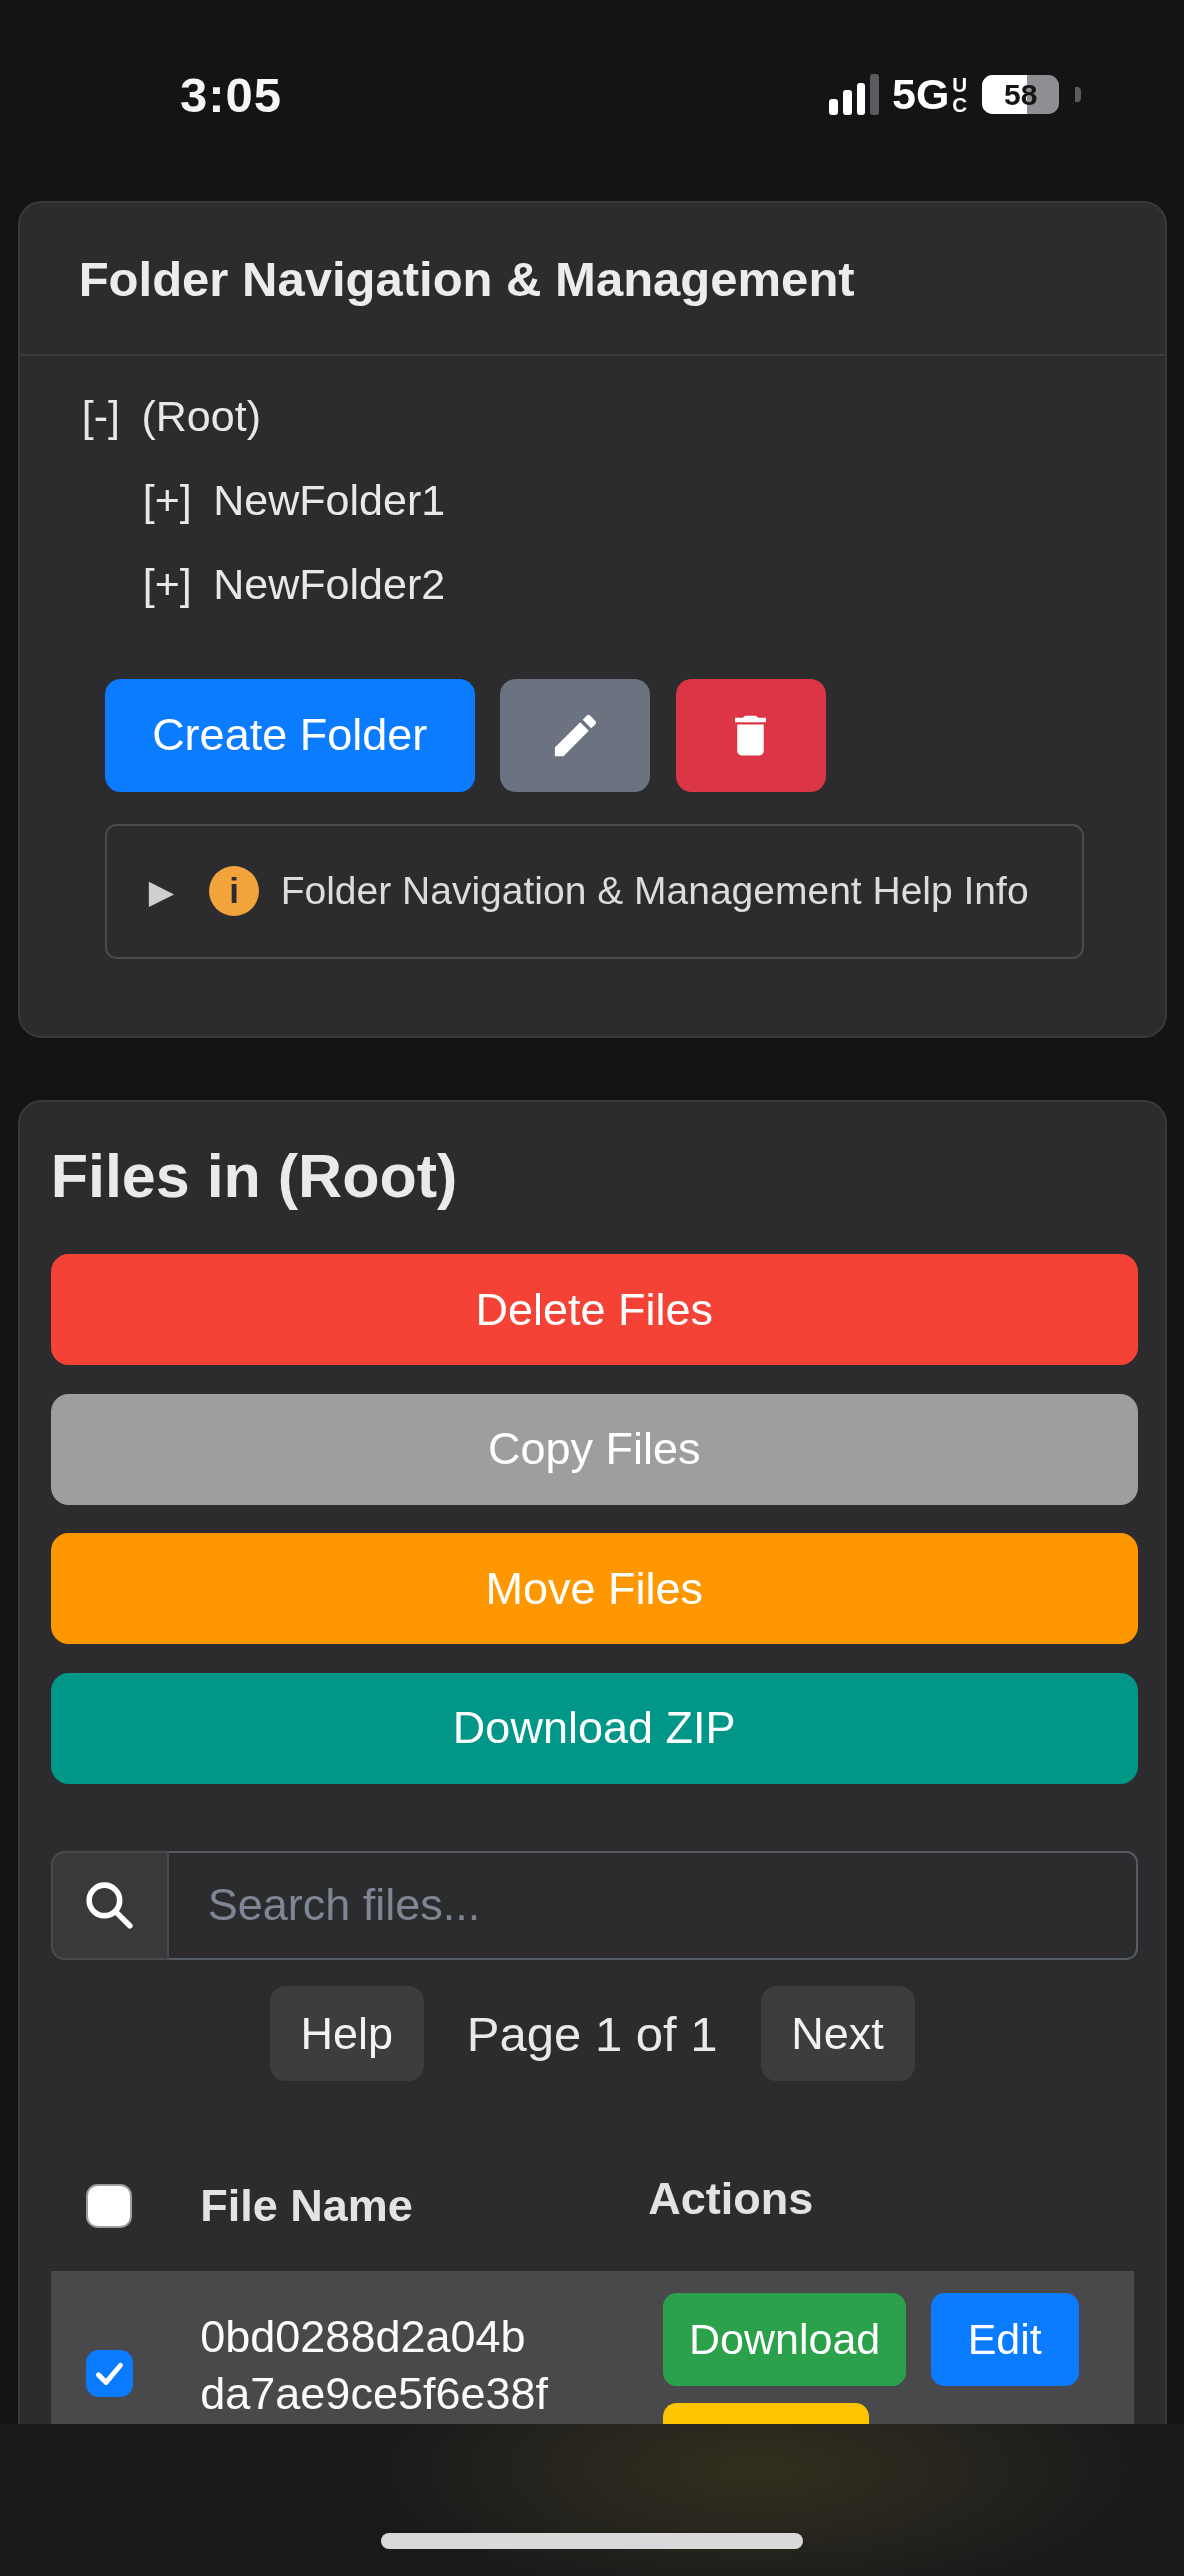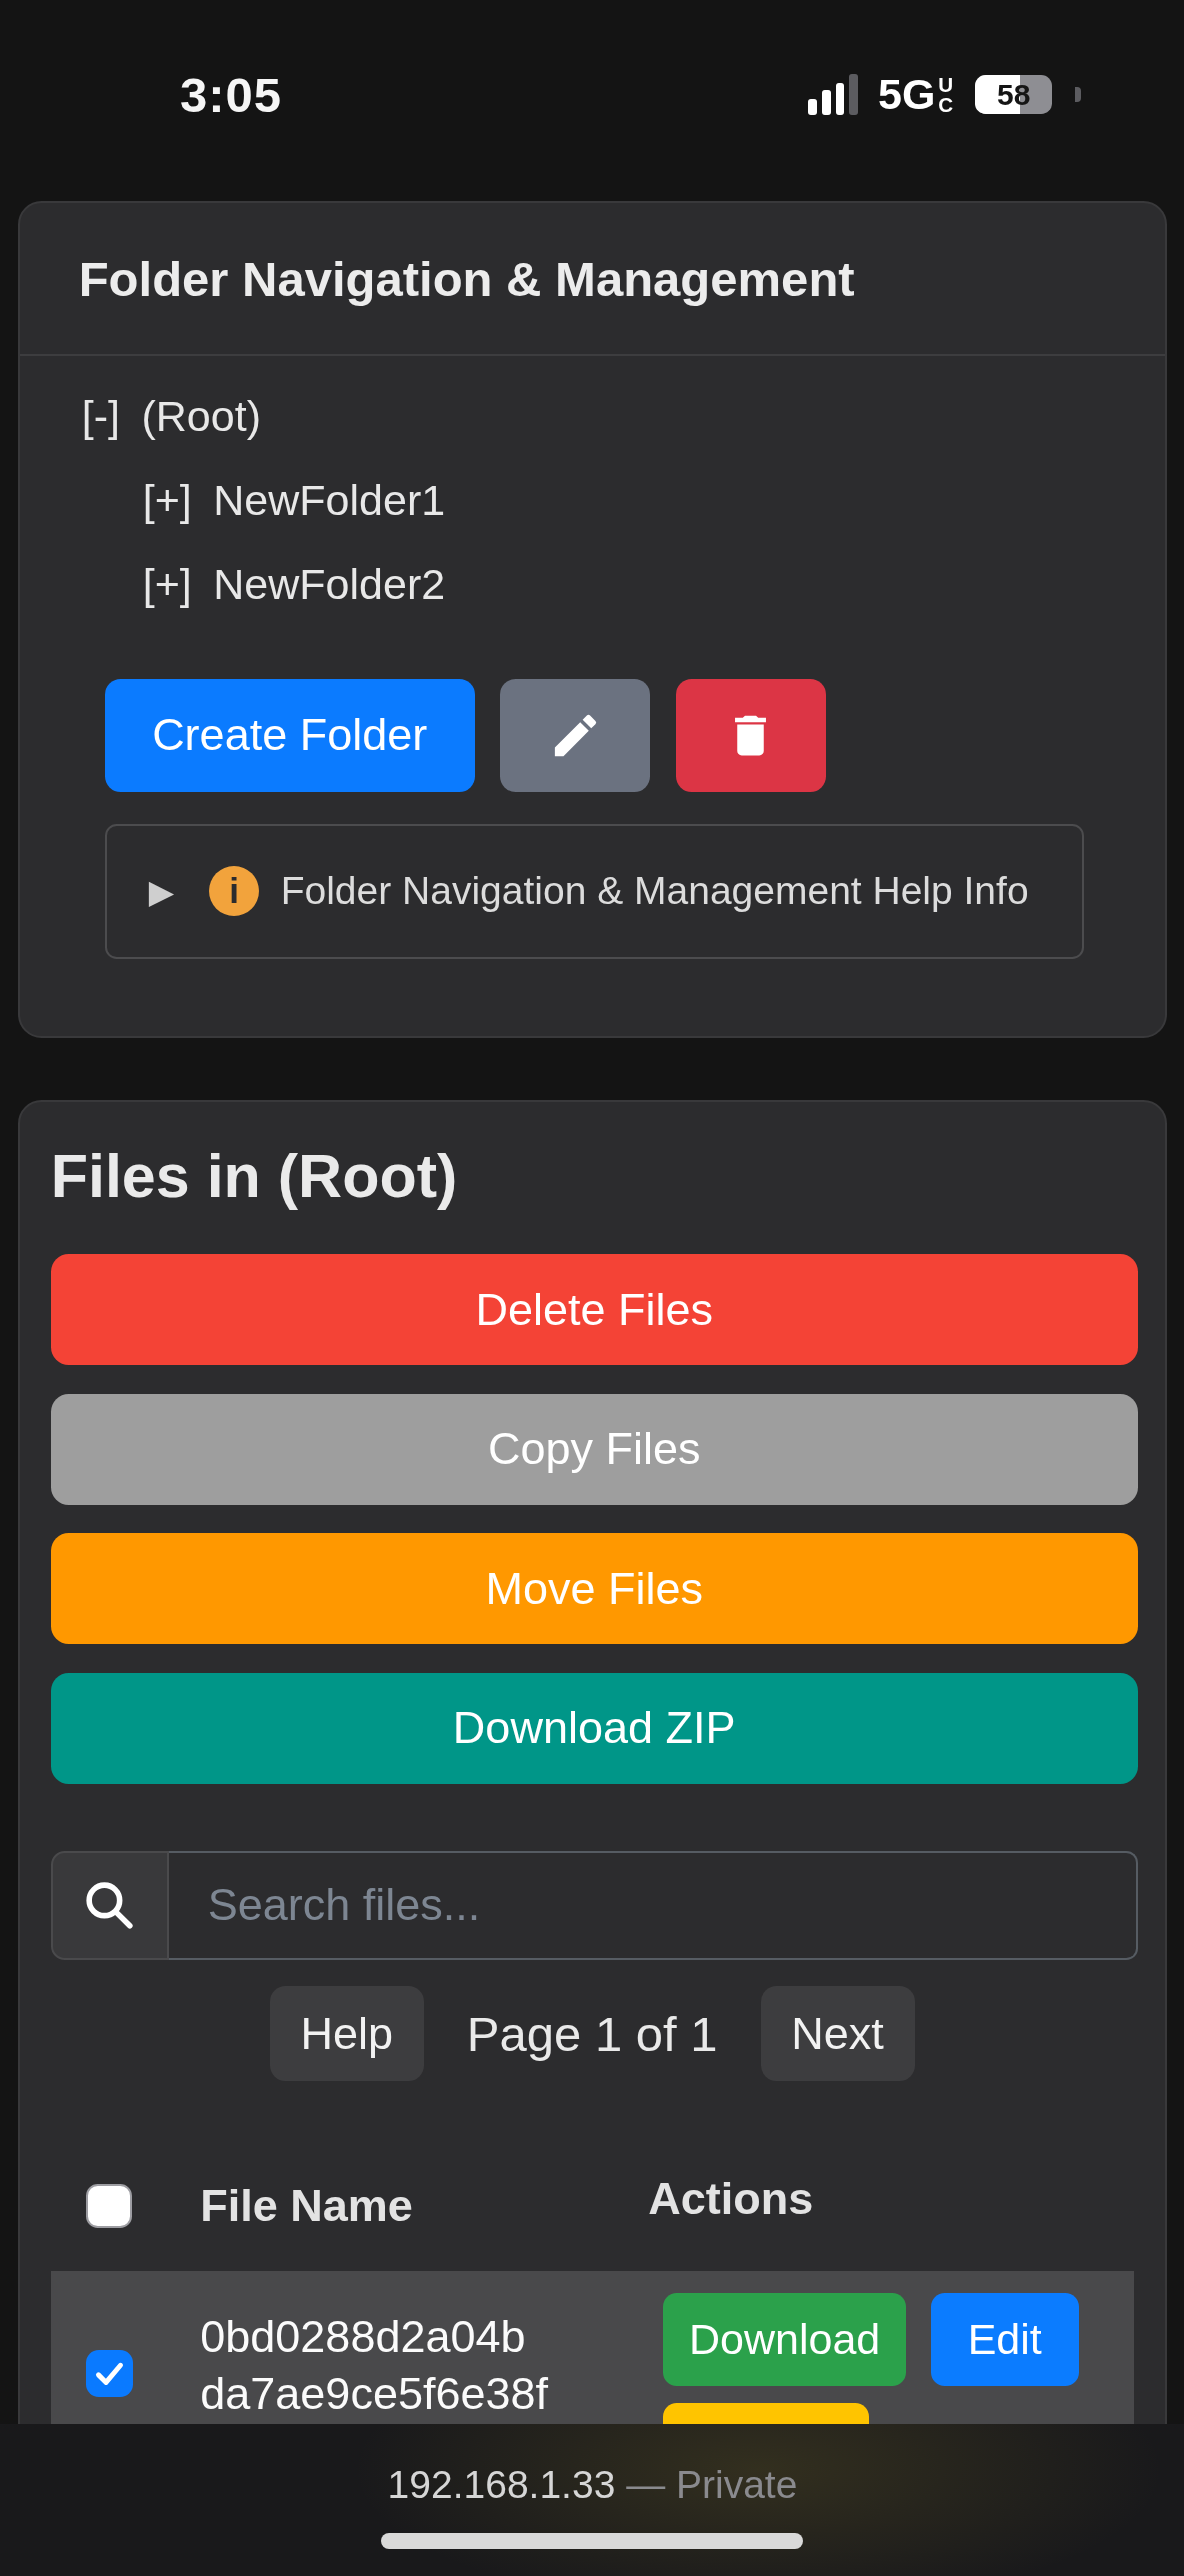--- a/index.html
+++ b/index.html
@@ -7,21 +7,21 @@
   body {
     background:#141414;
     font-family:"Liberation Sans","DejaVu Sans",sans-serif;
     color:#ececec;
     position:relative;
   }
 
   
   .statusbar { position:absolute; top:0; left:0; width:1185px; height:167px; }
   .time { position:absolute; left:180px; top:67px; font-size:49px; font-weight:700; color:#f5f5f5; letter-spacing:1px; }
-  .status-right { position:absolute; right:104px; top:69px; height:51px; display:flex; align-items:center; gap:20px;justify-content:flex-end; }
+  .status-right { position:absolute; right:104px; top:69px; height:51px; display:flex; align-items:center; gap:13px;justify-content:flex-end; }
   .sigbars { display:flex; align-items:flex-end; gap:4.9px; height:41px; }
   .sigbars span { width:8.8px; border-radius:2.9px; background:#ffffff; }
   .sigbars .b1{height:15.7px}.sigbars .b2{height:24.6px}.sigbars .b3{height:32px}
   .sigbars .b4{height:41px; background:#5c5c60;}
   .net { display:flex; align-items:center; }
   .net-main { font-size:43px; font-weight:600; color:#fff; }
   .net-sub { display:flex; flex-direction:column; margin-left:2.9px; font-size:20.6px; font-weight:700; line-height:19.6px; color:#fff; }
   .battery { position:relative; width:77px; height:39px; border-radius:10.8px; background:#8e8e93; overflow:hidden; margin-left:2px; }
   .battery .fill { position:absolute; left:0; top:0; bottom:0; width:58%; background:#ffffff; }
   .battery .pct { position:absolute; inset:0; display:flex; align-items:center; justify-content:center; font-size:30px; font-weight:700; color:#151515; }
@@ -217,18 +217,15 @@
     </div>
     <div class="row-actions">
       <button class="btn act-btn act-download">Download</button>
       <button class="btn act-btn act-edit">Edit</button>
       <button class="btn act-partial"></button>
     </div>
   </div>
 </div>
 
 <div class="bottombar">
-  <div class="urlline">
-    <span class="url-host">192.168.1.33</span><span class="url-priv"> — Private</span>
-  </div>
   <div class="home-indicator"></div>
 </div>
 
 
 </body></html>

